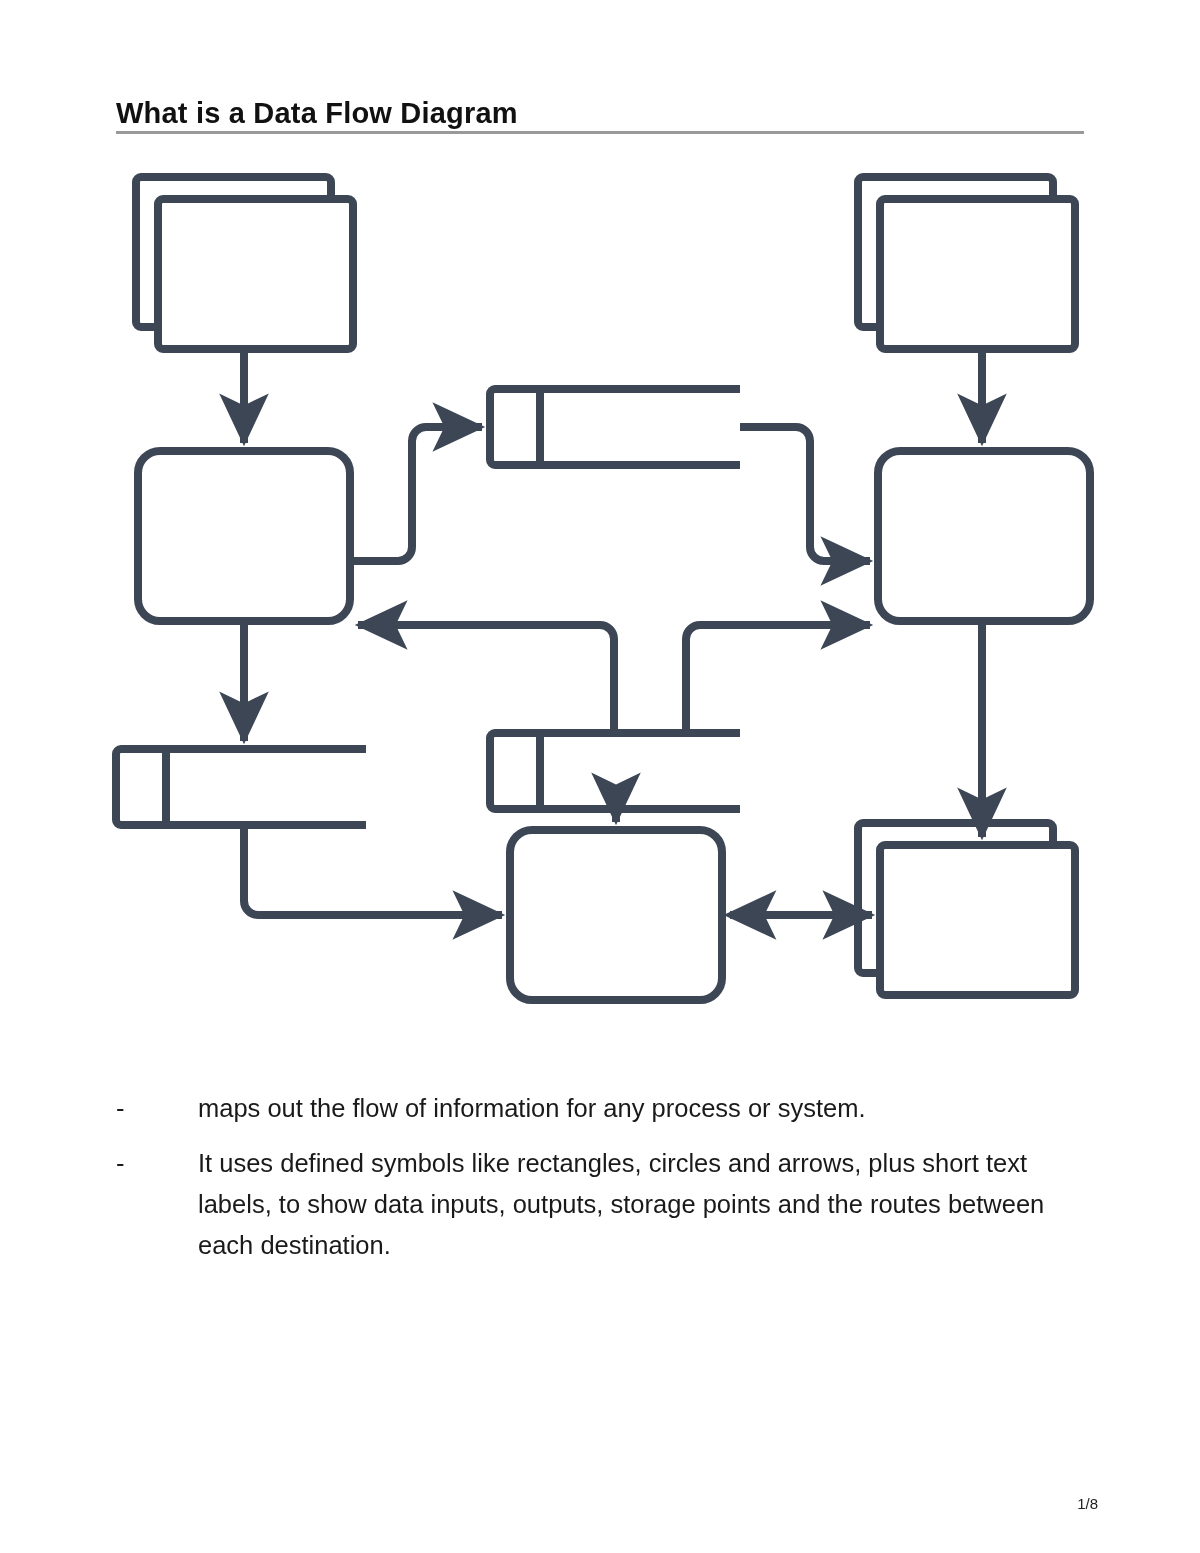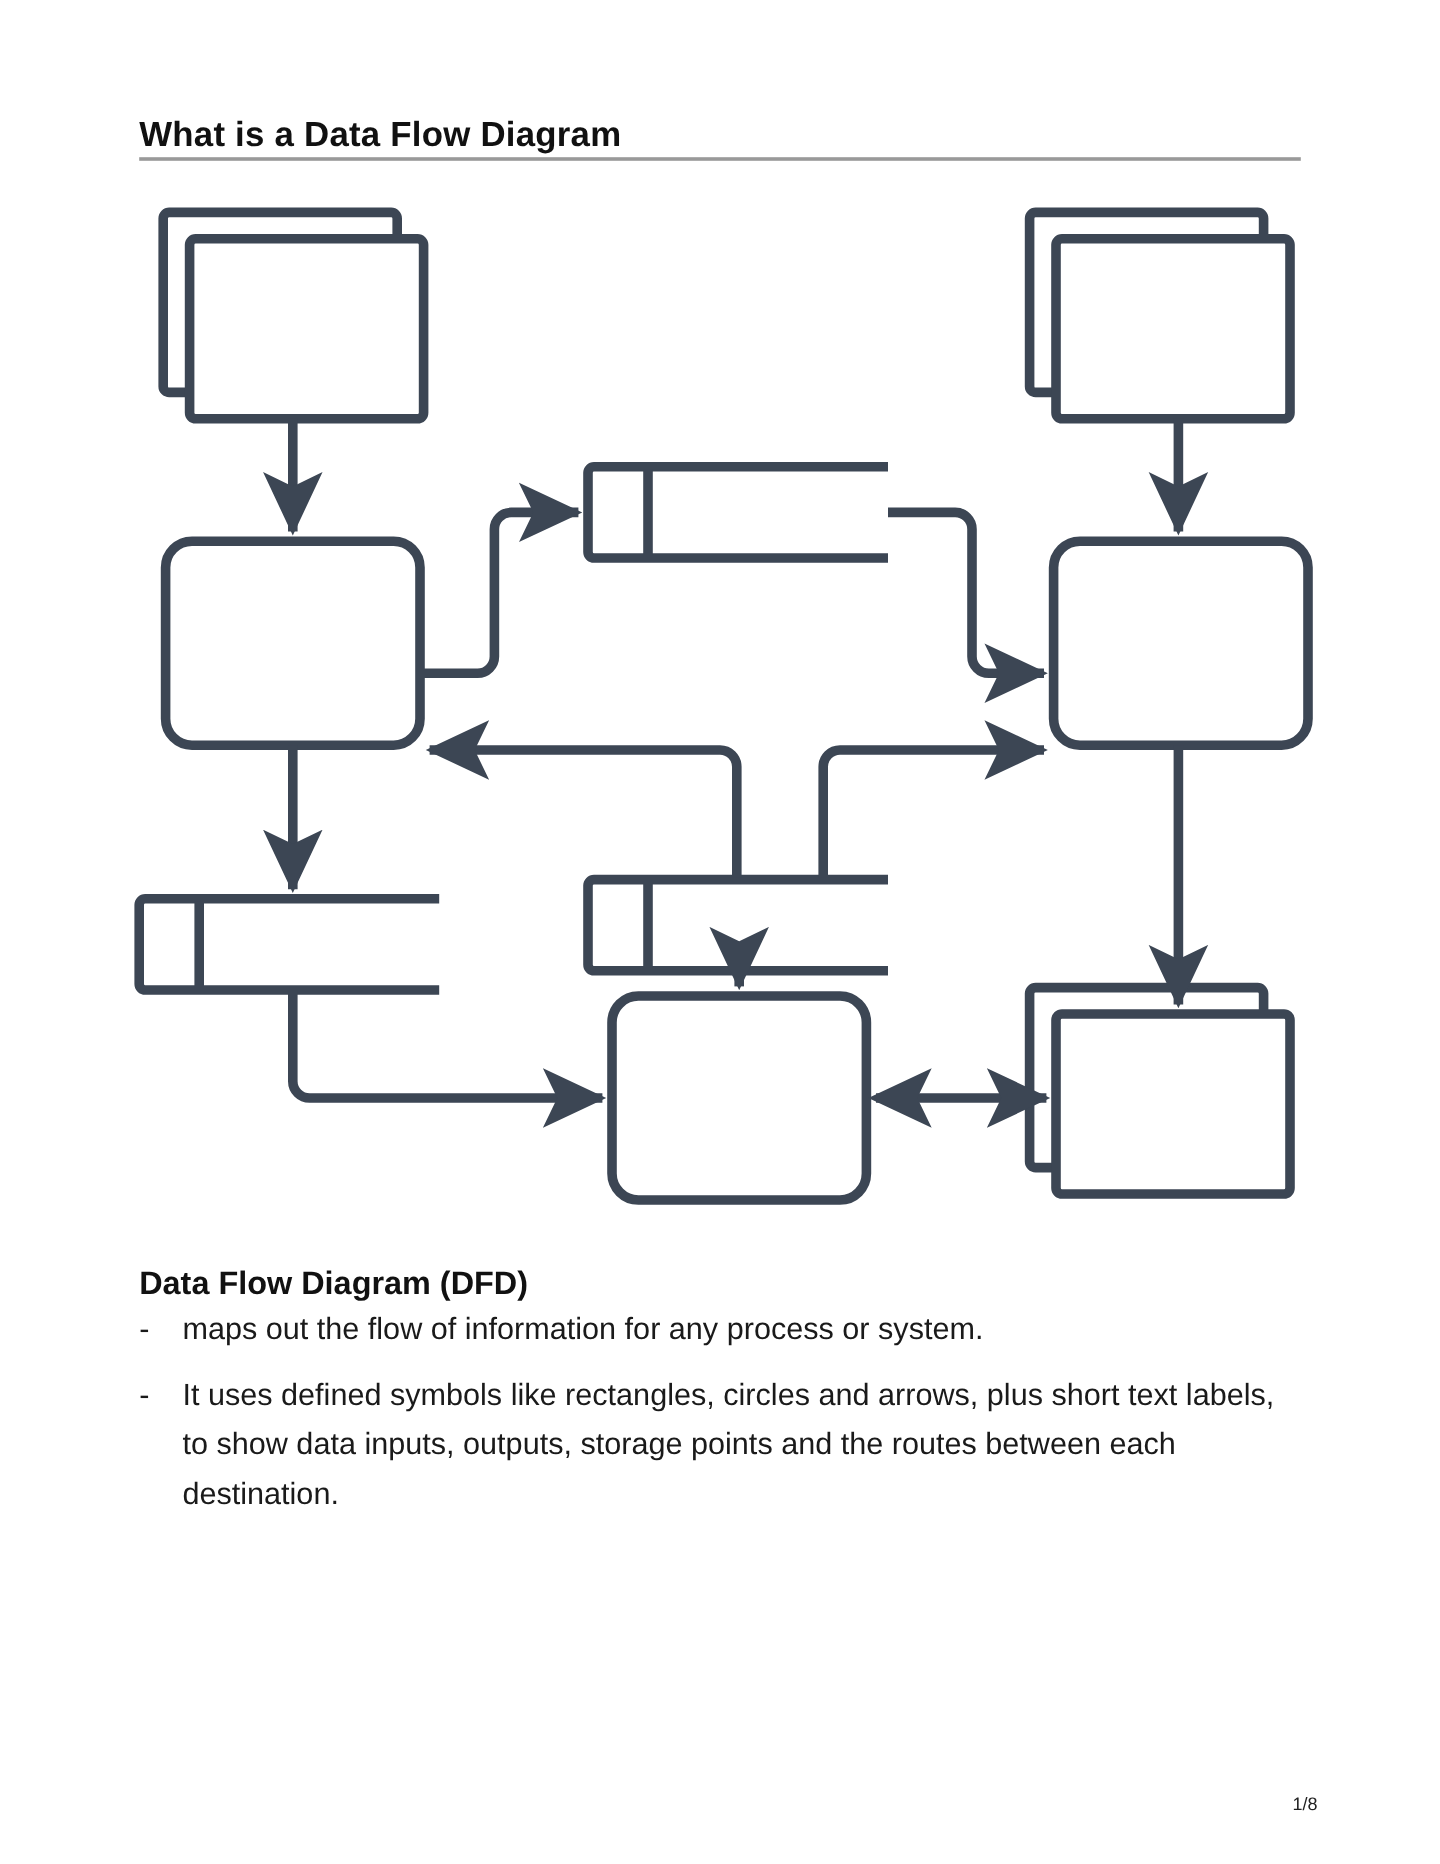--- a/index.html
+++ b/index.html
@@ -79,20 +79,21 @@
     color: #1a1a1a;
     margin-bottom: 14px;
   }
   .bullet-marker {
     width: 36px;
     flex: 0 0 36px;
     text-align: left;
   }
   .bullet-text {
     flex: 1 1 auto;
+    margin-left: 46px;
   }
 
   
   .page-number {
     position: absolute;
     right: 102px;
     top: 1495px;
     font-size: 15px;
     color: #222222;
   }
@@ -180,21 +181,20 @@
         <path d="M506,654 L506,667" marker-end="url(#arrowEnd)"></path>
 
         <path d="M872,466 L872,682" marker-end="url(#arrowEnd)"></path>
 
         <path d="M620,760 L762,760" marker-start="url(#arrowStart)" marker-end="url(#arrowEnd)"></path>
 
       </g>
     </svg>
   </div>
 
-  <h2 class="section-heading">Data Flow Diagram (DFD)</h2>
 
   <div class="bullet-list">
     <div class="bullet-item">
       <span class="bullet-marker">-</span>
       <span class="bullet-text">maps out the flow of information for any process or system.</span>
     </div>
     <div class="bullet-item">
       <span class="bullet-marker">-</span>
       <span class="bullet-text">It uses defined symbols like rectangles, circles and arrows, plus short text labels, to show data inputs, outputs, storage points and the routes between each destination.</span>
     </div>

